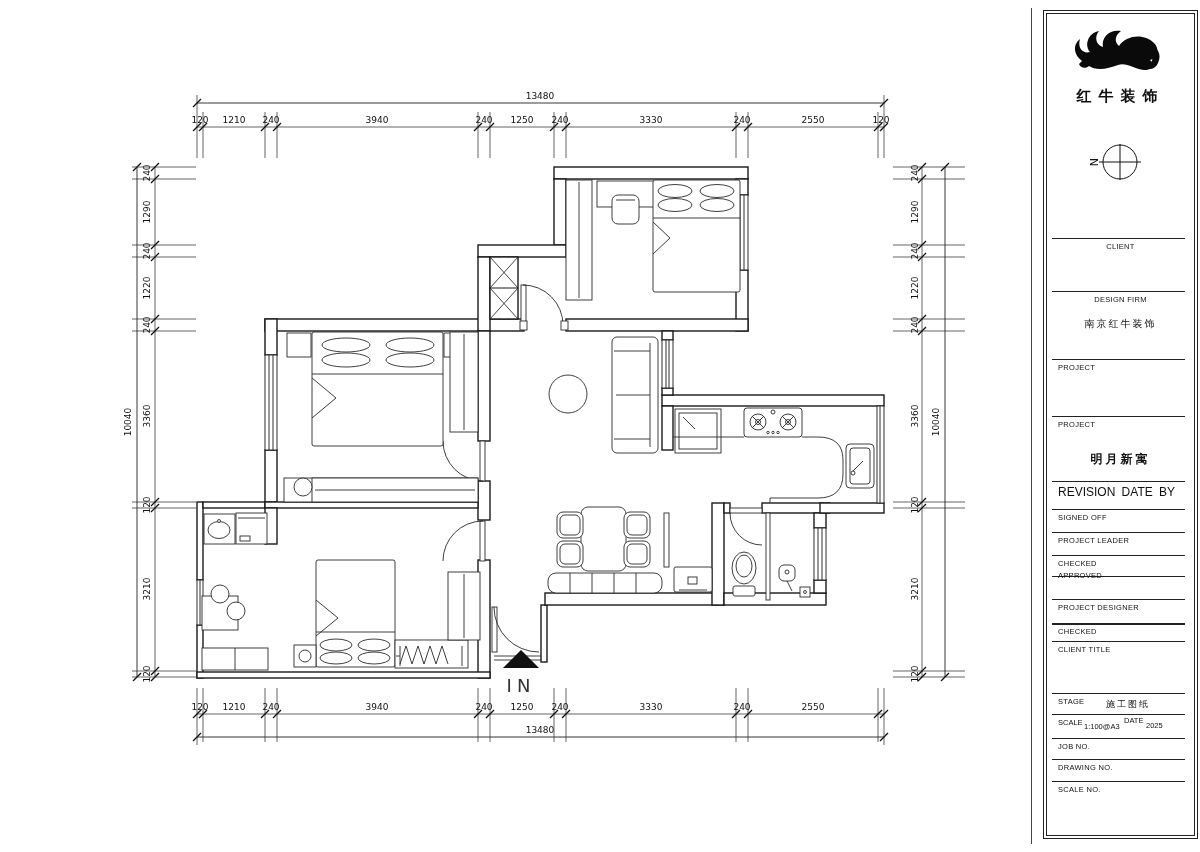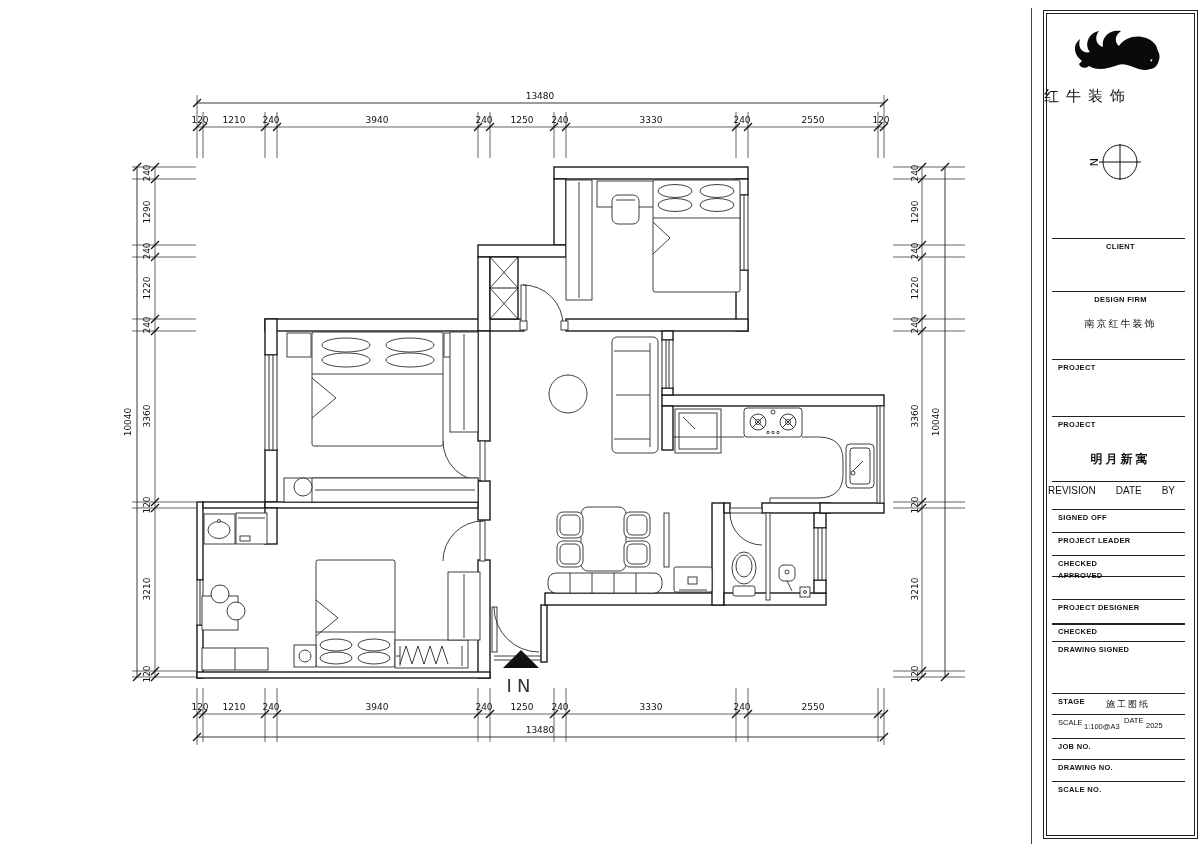--- a/index.html
+++ b/index.html
@@ -14,34 +14,34 @@
   .doors rect{fill:#fff;stroke:#2a2a2a;stroke-width:0.9;}
   .dims line{stroke:#222;stroke-width:0.7;}
   .dims .ov{stroke-width:0.9;}
   #tk path{stroke:#111;stroke-width:1.2;}
   .win line{stroke:#1a1a1a;stroke-width:0.9;}
   .sheet-divider{position:absolute;left:1031px;top:8px;height:836px;width:0;
        border-left:1px solid #444;}
   .tb{position:absolute;left:1043px;top:10px;width:153px;height:827px;
       border:1px solid #222;}
   .tb-inner{position:absolute;inset:2px;border:1px solid #222;}
-  .tb .lbl{position:absolute;font-size:7.5px;letter-spacing:0.3px;white-space:nowrap;font-weight:bold;}
+  .tb .lbl{position:absolute;font-size:7.5px;letter-spacing:0.3px;white-space:nowrap;}
   .tb .ctr{left:0;width:100%;text-align:center;}
   .tb .lft{left:14px;}
   .tb .rl{position:absolute;left:8px;width:133px;border-top:1px solid #222;height:0;}
   .tb .rl2{border-top-width:2px;}
-  .logo-text{position:absolute;top:76px;left:0;width:100%;text-align:left;
-      font-size:15px;font-weight:normal;letter-spacing:7px;}
+  .logo-text{position:absolute;top:76px;left:0;width:100%;text-align:center;
+      font-size:15px;font-weight:bold;letter-spacing:7px;}
   .proj-cjk{position:absolute;top:440px;left:0;width:100%;text-align:center;
       font-size:12px;font-weight:bold;letter-spacing:3px;}
   .firm-cjk{position:absolute;top:306px;left:0;width:100%;text-align:center;
       font-size:10px;letter-spacing:2px;}
   .stage-cjk{position:absolute;top:687px;left:62px;font-size:9px;font-weight:normal;letter-spacing:2px;}
-  .rev-row{position:absolute;top:474px;left:4px;right:22px;display:flex;
-      justify-content:space-between;font-size:10px;}
+  .rev-row{position:absolute;top:474px;left:14px;right:22px;display:flex;
+      justify-content:space-between;font-size:12px;}
   .sc{position:absolute;font-size:7.5px;}
 </style>
 </head>
 <body>
 
 
 
 <svg width="1200" height="852" viewBox="0 0 1200 852">
   <defs>
     <g id="tk">
@@ -563,21 +563,21 @@
   <div class="rl" style="top:565px"></div>
   <div class="lbl lft" style="top:560px">APPROVED</div>
 
   <div class="rl" style="top:588px"></div>
   <div class="lbl lft" style="top:592px">PROJECT DESIGNER</div>
 
   <div class="rl rl2" style="top:612px"></div>
   <div class="lbl lft" style="top:616px">CHECKED</div>
 
   <div class="rl" style="top:630px"></div>
-  <div class="lbl lft" style="top:634px">DRAWING SIGNED</div>
+  <div class="lbl lft" style="top:634px">CLIENT TITLE</div>
 
   <div class="rl" style="top:682px"></div>
   <div class="lbl lft" style="top:686px">STAGE</div>
   <div class="stage-cjk">施工图纸</div>
 
   <div class="rl" style="top:703px"></div>
   <div class="sc" style="top:707px;left:14px">SCALE</div>
   <div class="sc" style="top:711px;left:40px">1:100@A3</div>
   <div class="sc" style="top:705px;left:80px">DATE</div>
   <div class="sc" style="top:710px;left:102px">2025</div>

